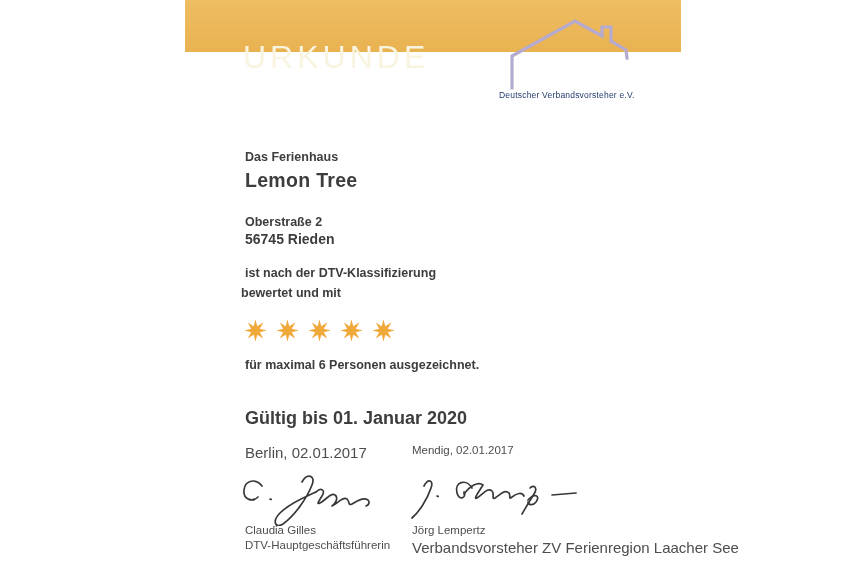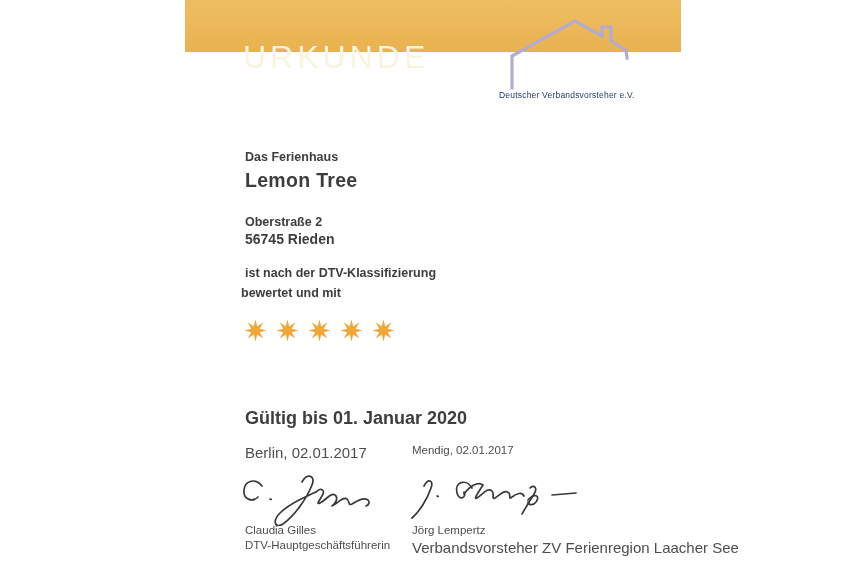--- a/index.html
+++ b/index.html
@@ -89,20 +89,21 @@
         <polygon points="11.50,0.30 13.26,7.25 19.42,3.58 15.75,9.74 22.70,11.50 15.75,13.26 19.42,19.42 13.26,15.75 11.50,22.70 9.74,15.75 3.58,19.42 7.25,13.26 0.30,11.50 7.25,9.74 3.58,3.58 9.74,7.25" fill="#f0a83b"></polygon>
       </svg>
       <svg width="23" height="23" viewBox="0 0 23 23">
         <polygon points="11.50,0.30 13.26,7.25 19.42,3.58 15.75,9.74 22.70,11.50 15.75,13.26 19.42,19.42 13.26,15.75 11.50,22.70 9.74,15.75 3.58,19.42 7.25,13.26 0.30,11.50 7.25,9.74 3.58,3.58 9.74,7.25" fill="#f0a83b"></polygon>
       </svg>
       <svg width="23" height="23" viewBox="0 0 23 23">
         <polygon points="11.50,0.30 13.26,7.25 19.42,3.58 15.75,9.74 22.70,11.50 15.75,13.26 19.42,19.42 13.26,15.75 11.50,22.70 9.74,15.75 3.58,19.42 7.25,13.26 0.30,11.50 7.25,9.74 3.58,3.58 9.74,7.25" fill="#f0a83b"></polygon>
       </svg>
     </div>
 
+  <div class="t bold capacity">für maximal 6 Personen ausgezeichnet.</div>
   <div class="t bold validity">Gültig bis 01. Januar 2020</div>
 
   <div class="t reg pd-left">Berlin, 02.01.2017</div>
   <div class="t reg pd-right">Mendig, 02.01.2017</div>
 
   <svg class="sig sig-left" width="145" height="60" viewBox="0 0 145 60">
     <path d="M26,20 C20,12 9,14 8,24 C7,33 16,37 22,31"></path>
     <path d="M34,33 l1.2,.4"></path>
     <path d="M66,16 C71,7 80,9 76,19 C70,34 58,50 47,58 C39,63 36,55 44,47 C55,36 72,30 80,26"></path>
     <path d="M80,26 C85,21 90,24 86,30 C83,35 80,39 84,37 C90,34 95,26 99,29 C103,32 99,38 96,40 C101,38 107,30 111,33 C114,36 112,40 116,38 C121,35 127,31 132,34 C134,36 133,39 130,40"></path>

